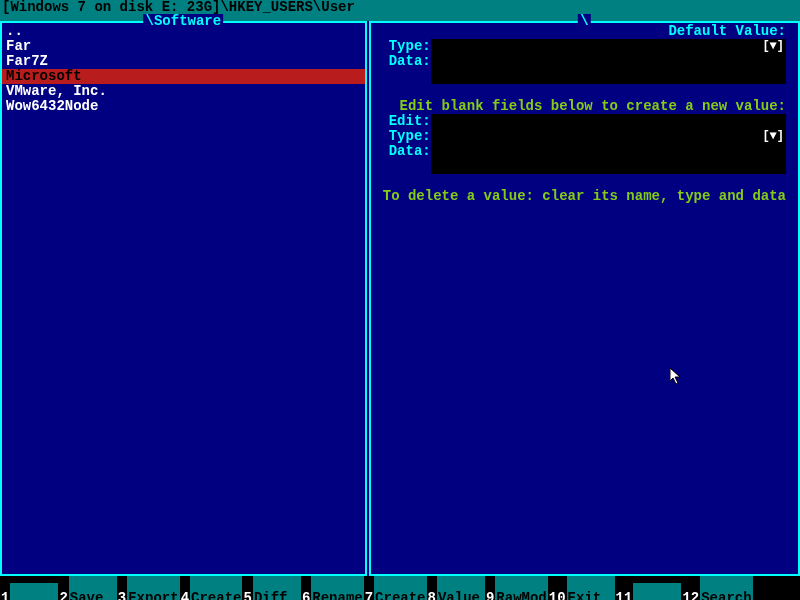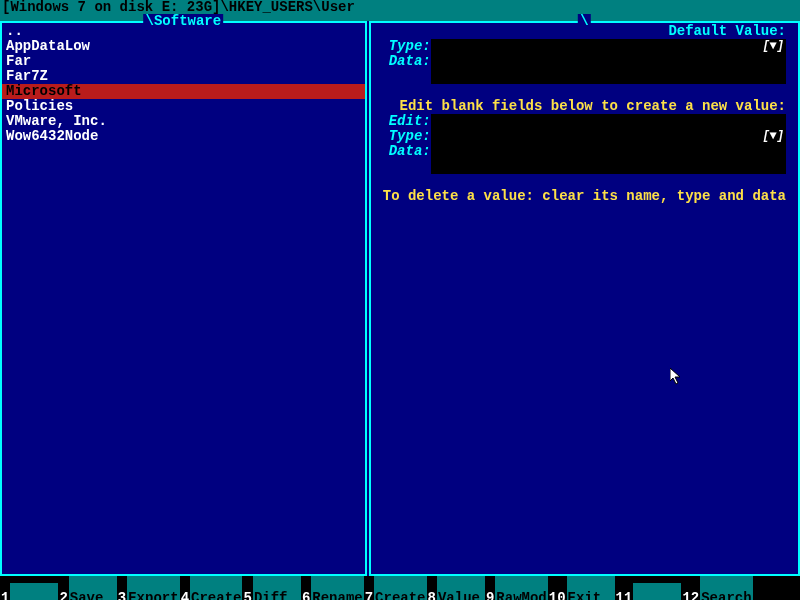--- a/index.html
+++ b/index.html
@@ -66,21 +66,20 @@
   .right-content {
     padding: 1px 12px;
     text-align: right;
   }
   .label {
     color: #00ffff;
   }
   .field-row {
     display: flex;
     align-items: flex-start;
-    font-style: italic;
   }
   .field-label {
     color: #00ffff;
     width: 48px;
     white-space: pre;
   }
   .field-input {
     background: #000;
     flex: 1;
     height: 15px;
@@ -92,21 +91,21 @@
   }
   .dropdown-arrow {
     position: absolute;
     right: 2px;
     top: 0;
     color: #fff;
     font-size: 12px;
   }
   .blank { height: 15px; }
   .hint {
-    color: #fde047;
+    color: #84cc16;
     white-space: pre;
   }
   .fnbar {
     display: flex;
     height: 15px;
     background: #000;
     align-items: center;
   }
   .fn-item {
     display: flex;
@@ -142,25 +141,23 @@
 <body>
 
 <div class="titlebar">[Windows 7 on disk E: 23G]\HKEY_USERS\User</div>
 
 <div class="panels">
 
   <div class="panel panel-left">
     <div class="panel-title"><span>\Software</span></div>
     <div class="list" id="left-list">
         <div class="list-item">..</div>
-        <div class="list-item">AppDataLow</div>
         <div class="list-item">Far</div>
         <div class="list-item">Far7Z</div>
         <div class="list-item selected">Microsoft</div>
-        <div class="list-item">Policies</div>
         <div class="list-item">VMware, Inc.</div>
         <div class="list-item">Wow6432Node</div>
       </div>
   </div>
 
   <div class="panel panel-right">
     <div class="panel-title"><span>\</span></div>
     <div class="right-content">
       <div class="label">Default Value:</div>
       <div class="field-row">

